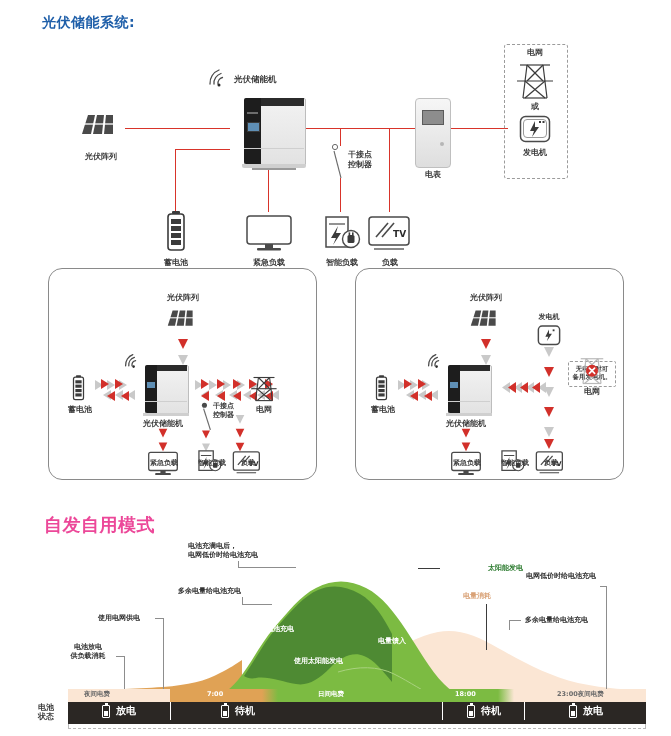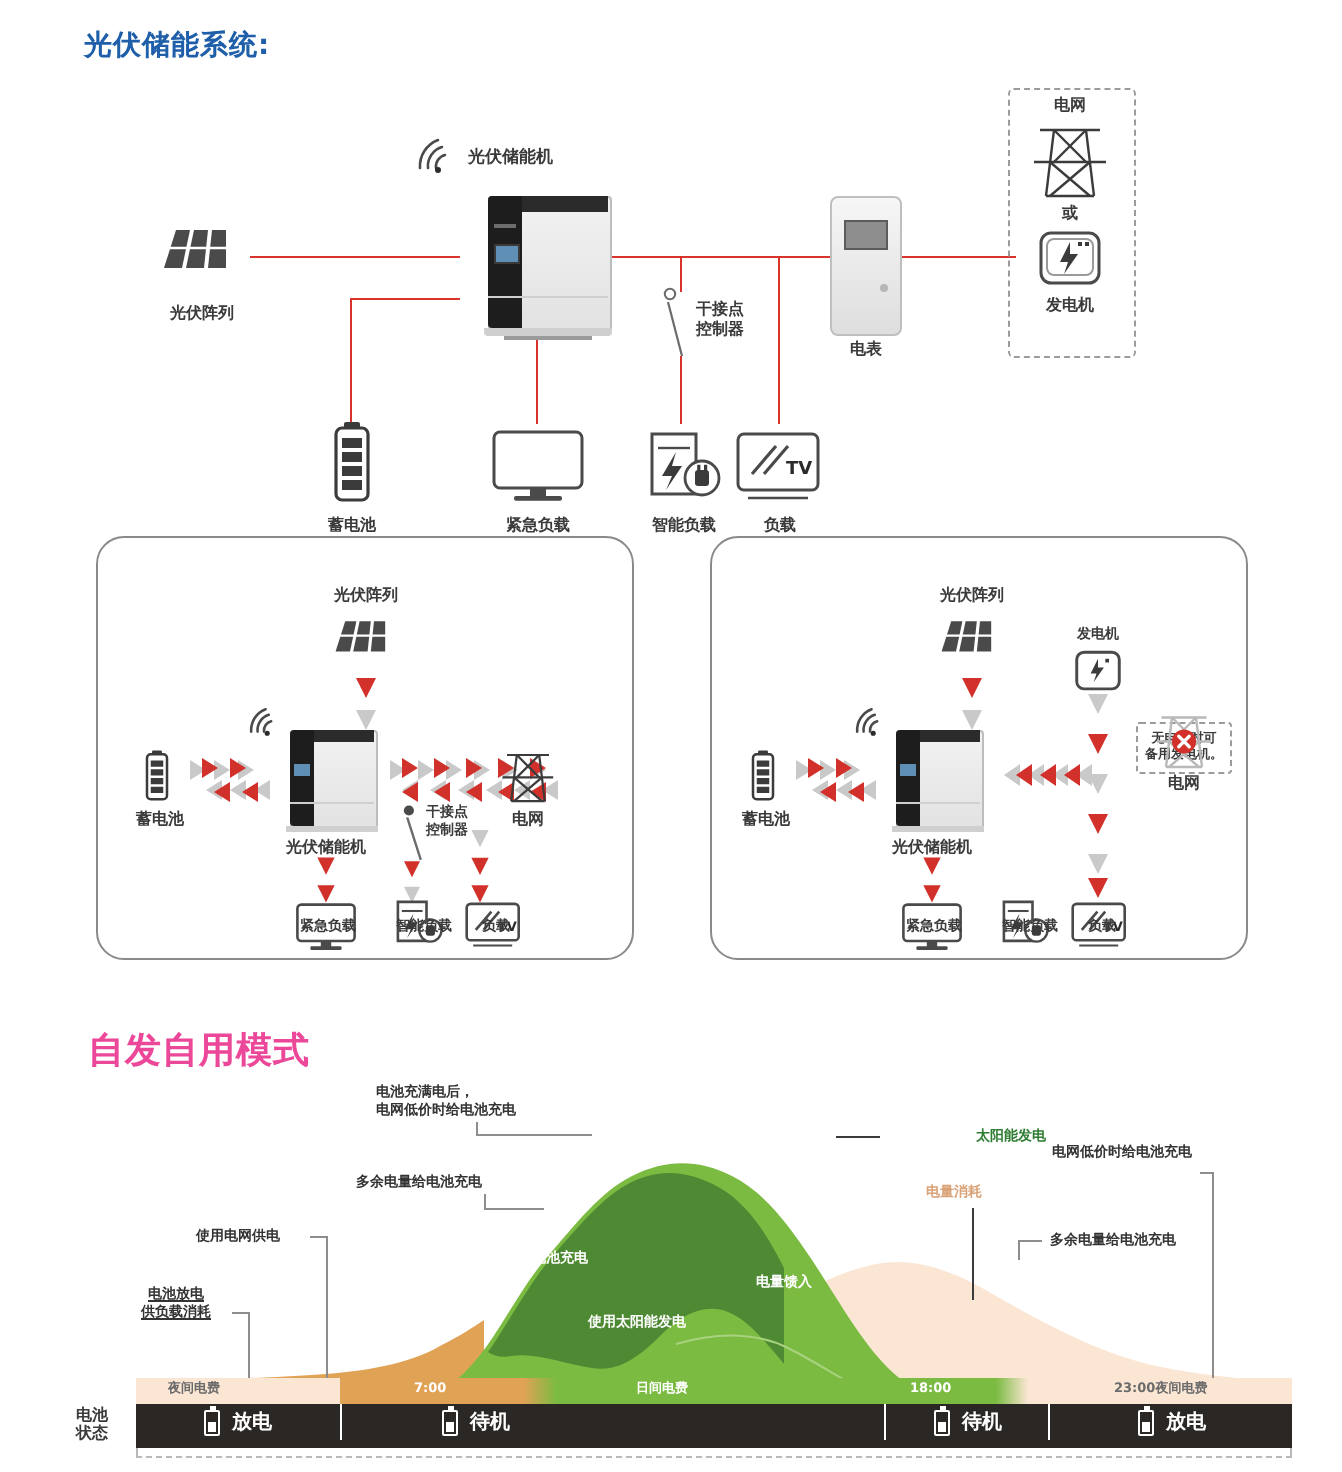--- a/index.html
+++ b/index.html
@@ -551,21 +551,21 @@
   <div class="leader" style="left:200px;top:27px;width:58px;height:1px;"></div>
 
   <div class="abs anno" style="left:140px;top:47px;">多余电量给电池充电</div>
   <div class="leader" style="left:204px;top:57px;width:1px;height:7px;"></div>
   <div class="leader" style="left:204px;top:64px;width:30px;height:1px;"></div>
 
   <div class="abs anno" style="left:60px;top:74px;">使用电网供电</div>
   <div class="leader" style="left:117px;top:78px;width:8px;height:1px;"></div>
   <div class="leader" style="left:125px;top:78px;width:1px;height:72px;"></div>
 
-  <div class="abs anno" style="left:24px;top:103px;text-align:center;width:52px;text-decoration:underline;">
+  <div class="abs anno" style="left:24px;top:103px;text-align:center;width:52px;">
     <div>电池放电</div>
     <div>供负载消耗</div>
   </div>
   <div class="leader" style="left:78px;top:116px;width:8px;height:1px;"></div>
   <div class="leader" style="left:86px;top:116px;width:1px;height:34px;"></div>
 
   <div class="leader" style="left:380px;top:28px;width:22px;height:1.4px;background:#3b3b3b;"></div>
   <div class="abs anno anno-green" style="left:405px;top:24px;margin-left:45px;">太阳能发电</div>
 
   <div class="abs anno anno-peach" style="left:425px;top:52px;">电量消耗</div>

